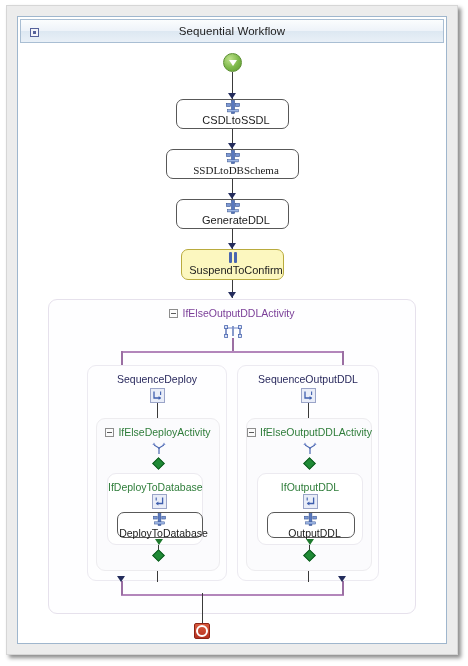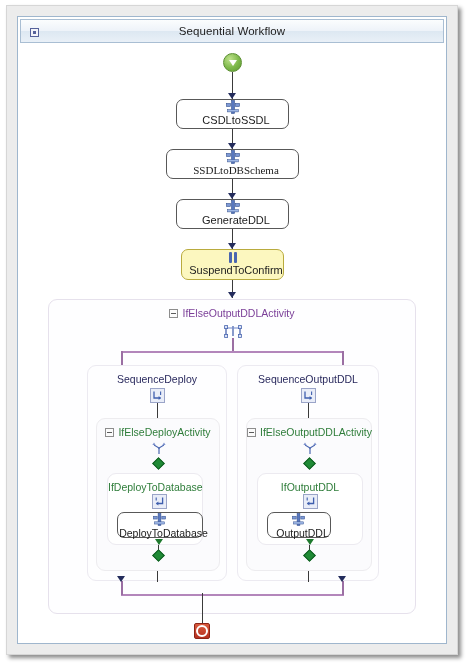--- a/index.html
+++ b/index.html
@@ -418,21 +418,21 @@
 
             <div class="group branch" style="left:10px; top:54px; width:106px; height:72px;padding-left:20px;">
               <div class="group-title green">IfOutputDDL</div>
               <div class="branch-icon" style="left:45px; top:20px;">
                 <svg viewBox="0 0 11 11" width="11" height="11">
                   <path d="M8.6 1.6 L8.6 7.5 L2.5 7.5" stroke="#3f5fae" stroke-width="1.3" fill="none"></path>
                   <path d="M4.4 5.5 L1.8 7.5 L4.4 9.5 Z" fill="#3f5fae"></path>
                   <path d="M2.2 1.6 L2.2 4.6" stroke="#3f5fae" stroke-width="1.1" fill="none"></path>
                 </svg>
               </div>
-              <div class="node" style="left:9px; top:38px; width:64px; height:26px; padding:0 7px;">
+              <div class="node" style="left:9px; top:38px; width:88px; height:26px; padding:0 7px;">
                 <span class="icon icon-code">
                   <svg viewBox="0 0 14 14" width="13" height="13">
                     <rect x="5.5" y="0.5" width="3" height="13" fill="#5878c0" stroke="#34508f" stroke-width="0.6"></rect>
                     <rect x="0.5" y="3.5" width="4" height="3" fill="#7e9ad6" stroke="#34508f" stroke-width="0.6"></rect>
                     <rect x="9.5" y="3.5" width="4" height="3" fill="#7e9ad6" stroke="#34508f" stroke-width="0.6"></rect>
                     <rect x="1.5" y="9.5" width="11" height="2.4" fill="#9db6e4" stroke="#34508f" stroke-width="0.5"></rect>
                   </svg>
                 </span>
                 <span class="label" style="font-size:10.5px;">OutputDDL</span>
               </div>

